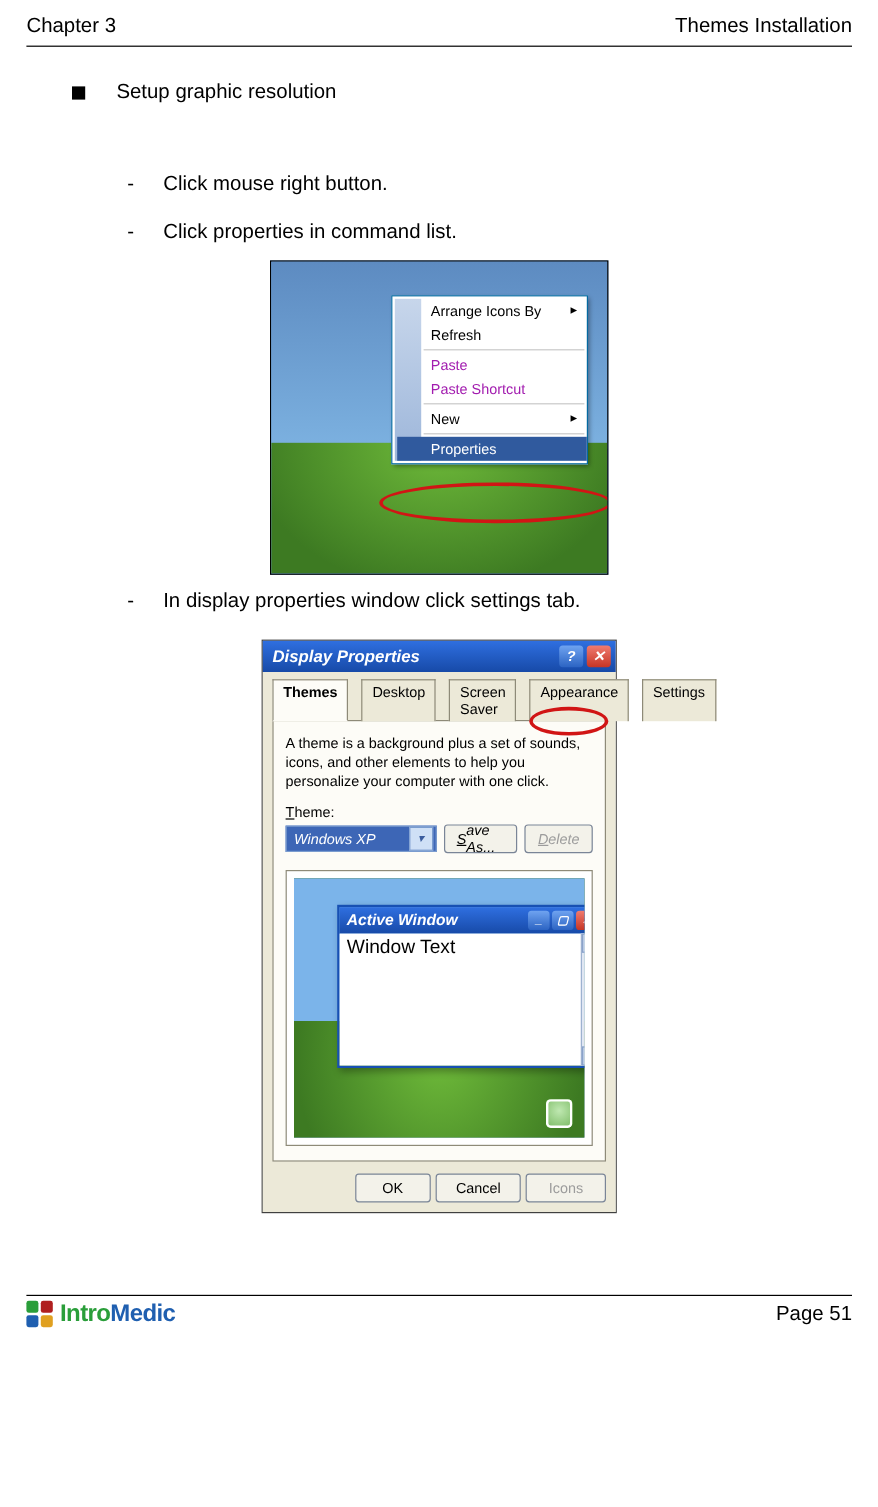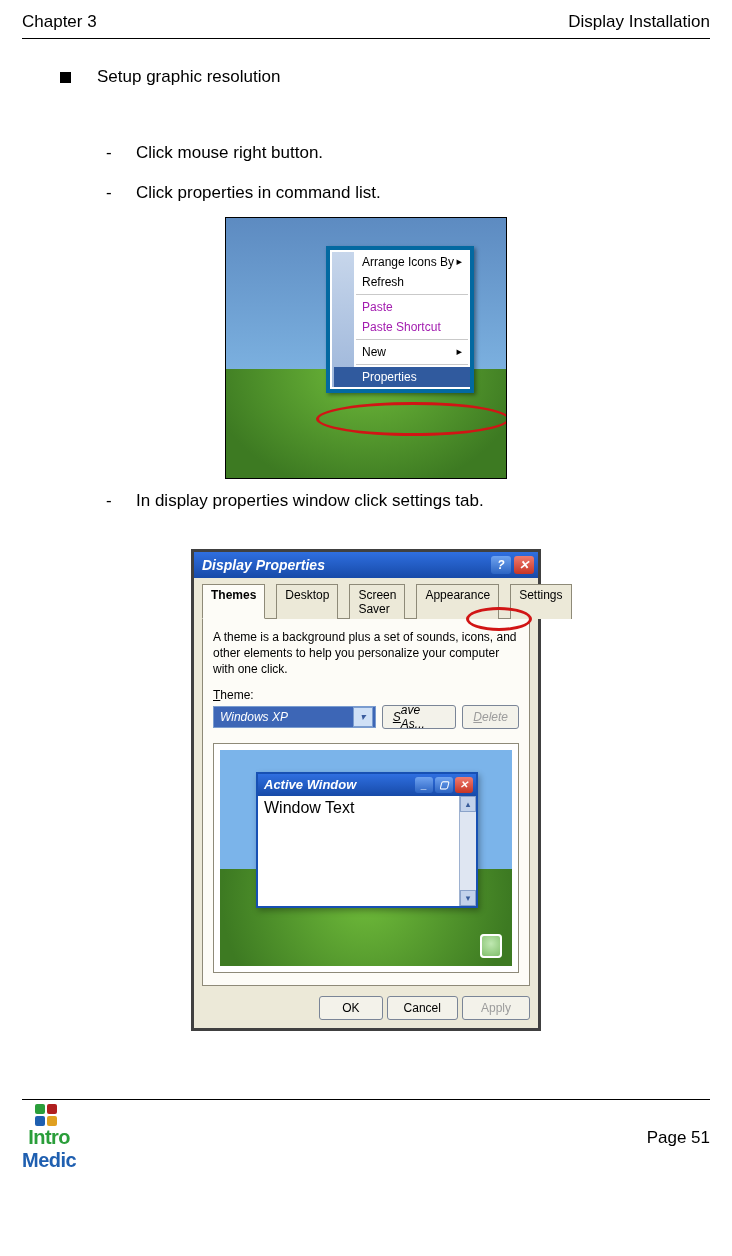--- a/index.html
+++ b/index.html
@@ -48,22 +48,22 @@
     width: 280px; height: 260px; position: relative; overflow: hidden;
     border: 1px solid #000; background: #6ea0d6;
     margin-top: 4px; margin-bottom: 2px;
   }
   .fig1 .sky { position:absolute; left:0; right:0; top:0; height:60%;
     background: linear-gradient(#5d8bc1, #7cb1e0); }
   .fig1 .grass { position:absolute; left:0; right:0; bottom:0; height:42%;
     background: radial-gradient(ellipse at 50% 0, #6fbb3a 0, #3d7a22 80%); }
 
   .ctxmenu {
-    position: absolute; left: 100px; top: 28px; width: 148px;
-    background: #fff; border: 4px solid #0369a1;
+    position: absolute; left: 100px; top: 28px; width: 164px;
+    background: #fff; border: 1px solid #0369a1;
     box-shadow: 2px 2px 4px rgba(0,0,0,.4);
     padding: 2px 2px 2px 28px; box-sizing: border-box;
     font-family: Tahoma, Arial, sans-serif; font-size: 12px; color:#000;
   }
   .ctxmenu::before{
     content:""; position:absolute; left:2px; top:2px; bottom:2px; width:22px;
     background: linear-gradient(#c7d6eb, #9db6da);
   }
   .ctxmenu .mi { padding: 3px 4px; position: relative; }
   .ctxmenu .mi.sub::after{ content:"▸"; position:absolute; right:6px; top:3px; font-size:11px; }
@@ -73,21 +73,21 @@
     background: #305a9e; color:#fff; margin-left:-24px; padding-left:28px;
     margin-right:-2px;
   }
   .annot-oval1 {
     position: absolute; left: 90px; top: 184px; width: 188px; height: 28px;
     border: 3px solid #d11515; border-radius: 50%;
   }
 
   
   .fig2 {
-    width: 350px; margin-top: 28px; border: 3px solid #404040;
+    width: 296px; margin-top: 12px; border: 1px solid #404040;
     font-family: Tahoma, Arial, sans-serif; font-size: 12px; color:#000;
     box-sizing: border-box;
   }
   .titlebar {
     display: flex; align-items: center; justify-content: space-between;
     height: 26px; padding: 0 4px 0 8px;
     background: linear-gradient(#2f6fe0, #174aa8);
     color: #fff; font-weight: bold; font-style: italic; font-size: 14px;
   }
   .titlebtns { display:flex; gap:3px; }
@@ -159,37 +159,37 @@
     width:60px; height:18px; right:6px; top:29px;
   }
 
   .btnrow {
     display:flex; gap:4px; justify-content:flex-end; margin-top:10px;
   }
 
   .footer-rule { border:none; border-top:1px solid #000; margin: 28px 0 4px 0; }
   .footer-row { display:flex; justify-content:space-between; align-items:center; }
   .pageno { font-size:17px; }
-  .logo { display:flex; align-items:center; font-size:20px; font-weight:bold; letter-spacing:-.5px;flex-direction:column; }
+  .logo { display:flex; align-items:center; font-size:20px; font-weight:bold; letter-spacing:-.5px; }
   .logo .sq { display:grid; grid-template-columns:10px 10px; grid-template-rows:10px 10px; gap:2px; margin-right:6px; }
   .logo .sq span:nth-child(1){background:#2a9e3a;border-radius:2px;}
   .logo .sq span:nth-child(2){background:#b01f1f;border-radius:2px;}
   .logo .sq span:nth-child(3){background:#1f5fb0;border-radius:2px;}
   .logo .sq span:nth-child(4){background:#e0a020;border-radius:2px;}
   .logo .intro{color:#2a9e3a;}
   .logo .medic{color:#1f5fb0;}
 </style>
 </head>
 <body>
 
 <div class="page">
 
   <div class="header-row">
     <span>Chapter 3</span>
-    <span>Display Installation</span>
+    <span>Themes Installation</span>
   </div>
   <hr class="header-rule">
 
   <div class="bullet-row">
     <span class="bullet-square"></span>
     <span>Setup graphic resolution</span>
   </div>
 
   <div style="height:46px;"></div>
 
@@ -276,21 +276,21 @@
                   </div>
                 </div>
               </div>
               <div class="recycle"></div>
             </div>
           </div>
         </div>
         <div class="btnrow">
           <div class="btnxp" style="padding:0 22px;">OK</div>
           <div class="btnxp" style="padding:0 16px;">Cancel</div>
-          <div class="btnxp disabled" style="padding:0 18px;">Apply</div>
+          <div class="btnxp disabled" style="padding:0 18px;">Icons</div>
         </div>
       </div>
     </div>
   </div>
 
   <div style="height:40px;"></div>
 
   <hr class="footer-rule">
   <div class="footer-row">
     <div class="logo">

